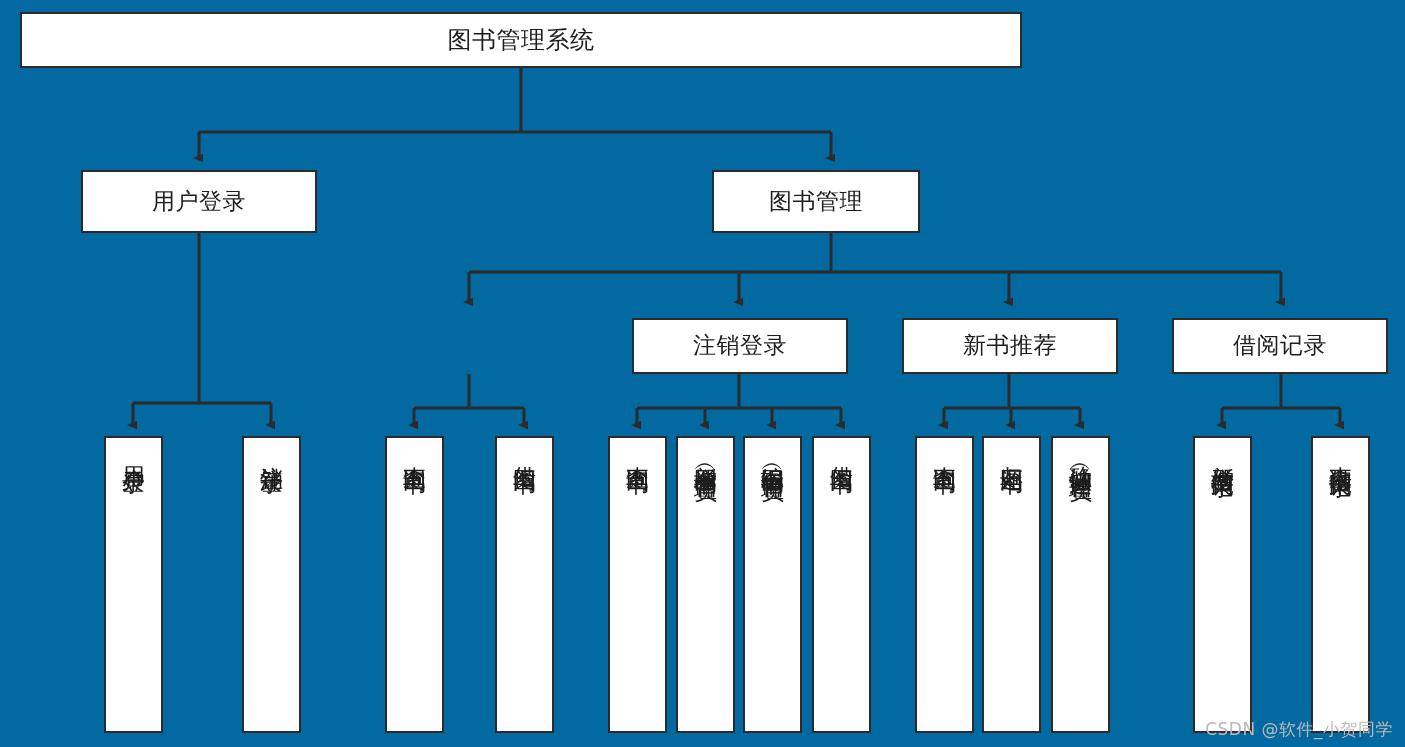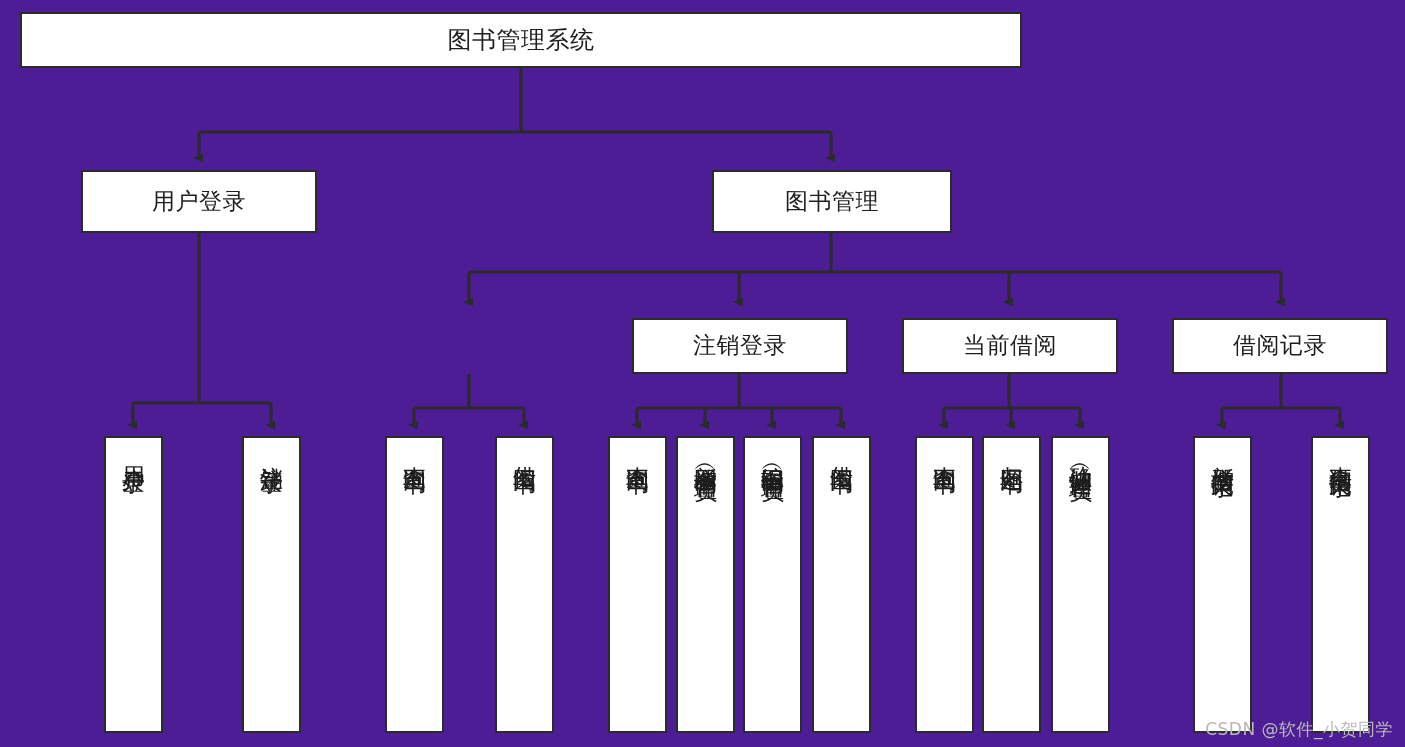--- a/index.html
+++ b/index.html
@@ -8,21 +8,21 @@
     padding: 0;
     background: #ffffff;
   }
   body {
     font-family: "DejaVu Sans", "Liberation Sans", sans-serif;
   }
   #canvas {
     position: relative;
     width: 1405px;
     height: 747px;
-    background: #4c1d95;
+    background: #0369a1;
     overflow: hidden;
   }
   #wires {
     position: absolute;
     left: 0;
     top: 0;
     width: 1405px;
     height: 747px;
     pointer-events: none;
   }
@@ -125,29 +125,29 @@
     </g>
   </svg>
 
   <div class="node horiz root" style="left:20px; top:12px; width:1002px; height:56px;">
     <span>图书管理系统</span>
   </div>
 
   <div class="node horiz" style="left:81px; top:170px; width:236px; height:63px;">
     <span>用户登录</span>
   </div>
-  <div class="node horiz" style="left:712px; top:170px; width:240px; height:63px;">
+  <div class="node horiz" style="left:712px; top:170px; width:208px; height:63px;">
     <span>图书管理</span>
   </div>
 
   <div class="node horiz" style="left:632px; top:318px; width:216px; height:56px;">
     <span>注销登录</span>
   </div>
   <div class="node horiz" style="left:902px; top:318px; width:216px; height:56px;">
-    <span>当前借阅</span>
+    <span>新书推荐</span>
   </div>
   <div class="node horiz" style="left:1172px; top:318px; width:216px; height:56px;">
     <span>借阅记录</span>
   </div>
 
   <div class="node vert" style="left:104px; top:436px; width:59px; height:297px;">
     <span class="vtext">用户登录</span>
   </div>
   <div class="node vert" style="left:242px; top:436px; width:59px; height:297px;">
     <span class="vtext">注销登录</span>

